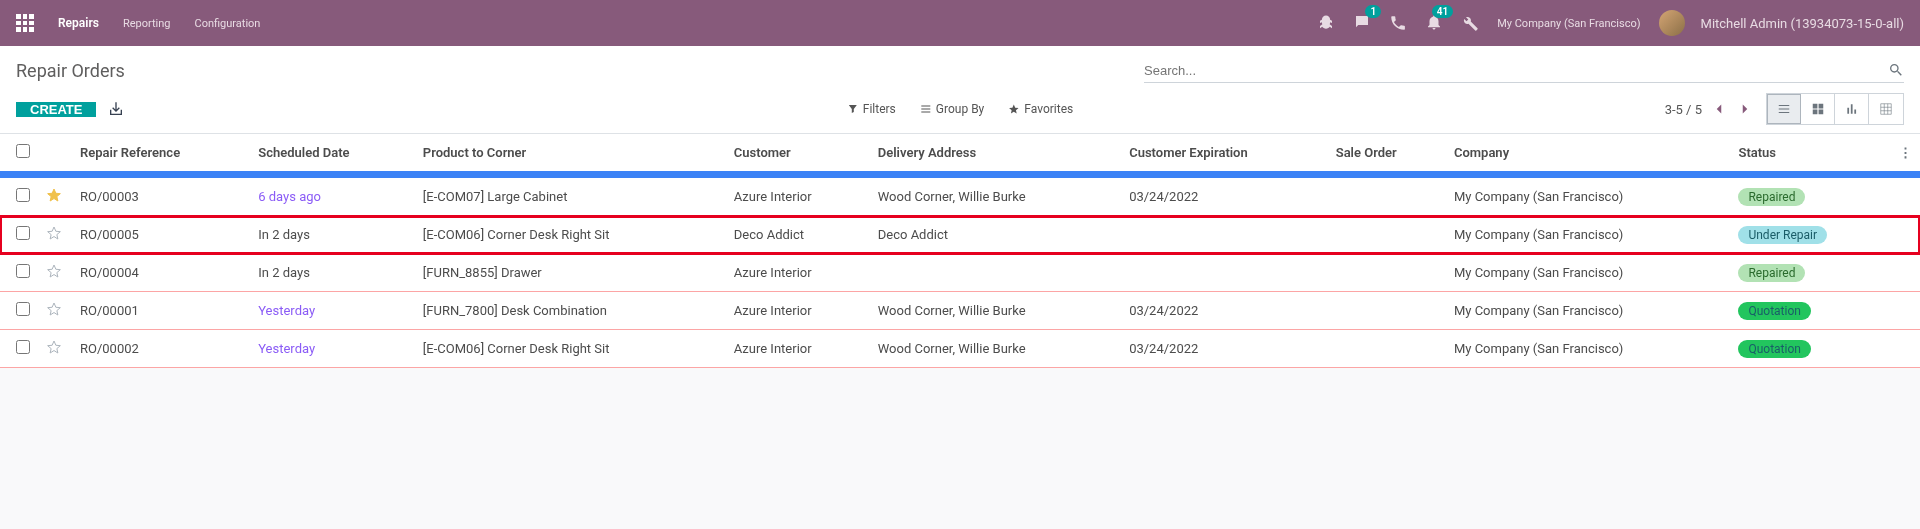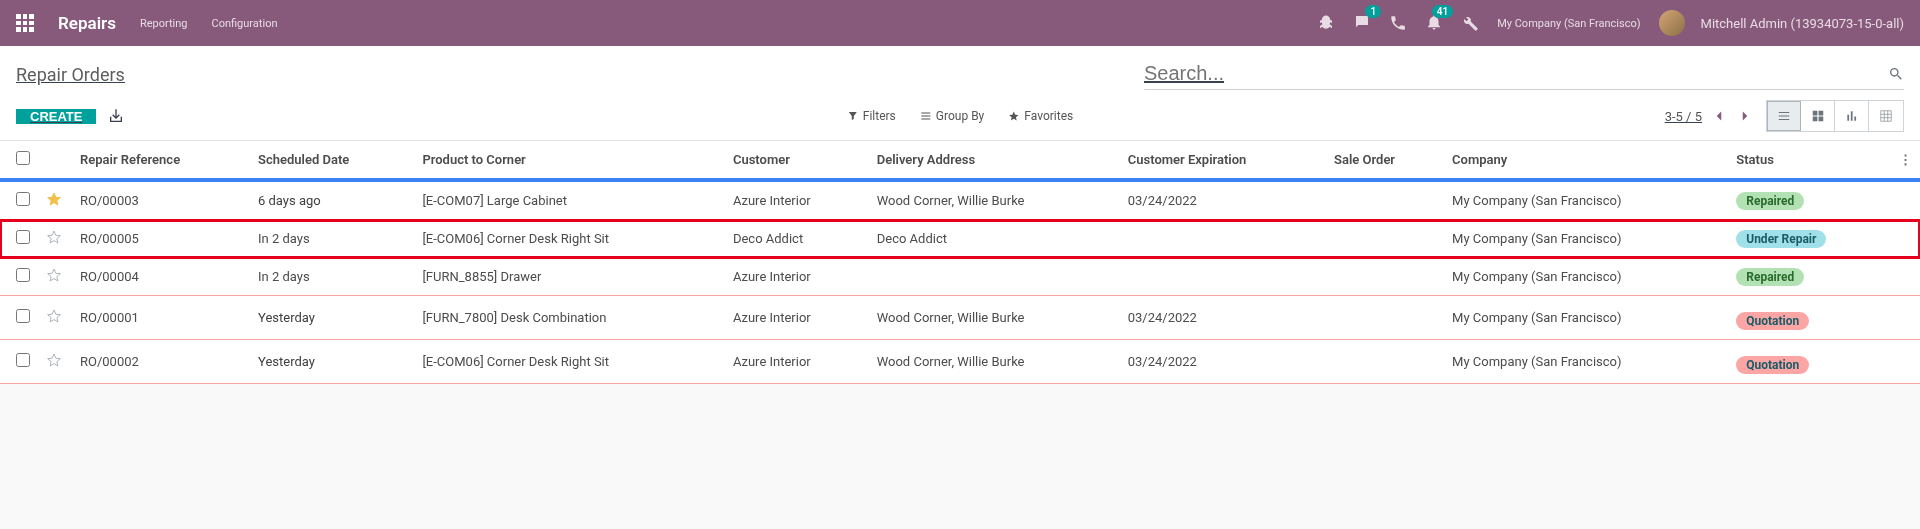--- a/index.html
+++ b/index.html
@@ -17,47 +17,46 @@
   padding: 0 16px;
   color: #fff;
 }
 .topnav-left { display: flex; align-items: center; gap: 24px; }
 .topnav-apps {
   width: 18px; height: 18px;
   display: grid; grid-template-columns: repeat(3,1fr); grid-template-rows: repeat(3,1fr);
   gap: 2px;
 }
 .topnav-apps span { background:#fff; }
-.topnav-title { font-weight: 600; font-size: 17px; color:#fff; }
+.topnav-title { font-weight: 600; font-size: 12px; color:#fff; }
 .topnav-link { color: #e8dbe3; font-size: 11px; cursor: pointer; }
 .topnav-right { margin-left:auto; display:flex; align-items:center; gap:18px; }
 .topnav-icon { width:18px; height:18px; fill:#e8dbe3; cursor:pointer; }
 .badge-notif { position:relative; }
 .badge-notif .count {
   position:absolute; top:-8px; right:-10px; background:#00a09d; color:#fff;
   font-size:10px; padding:1px 5px; border-radius:8px; font-weight:600;
 }
 .avatar { width:26px; height:26px; border-radius:50%; background: linear-gradient(135deg,#d4a574,#8b6f47); display:inline-block; }
 .topnav-user { display:flex; align-items:center; gap:16px; color:#e8dbe3; cursor:pointer; }
 
 .controlbar {
   background:#fff;
   border-bottom:1px solid #dee2e6;
   padding: 12px 16px 8px;
-  text-decoration: underline;
 }
 .controlbar-row1 { display:flex; align-items:center; }
 .breadcrumb-title { font-size:18px; color:#5f5e5e; font-weight:400; }
 .searchbox {
   margin-left:auto; width:760px;
   border-bottom:1px solid #ced4da;
   display:flex; align-items:center; padding:4px 0;
 }
 .searchbox input {
-  flex:1; border:none; outline:none; font-size:20px; color:#6c757d;
+  flex:1; border:none; outline:none; font-size:13px; color:#6c757d;
   background:transparent;
 }
 .search-icon { width:16px; height:16px; fill:#6c757d; cursor:pointer; }
 
 .controlbar-row2 { display:flex; align-items:center; margin-top:10px; }
 .btn-create {
   background:#00a09d; color:#fff; border:none;
   padding:0 14px; font-weight:600; font-size:13px; cursor:pointer; text-transform:uppercase;
 }
 .btn-download {
@@ -80,37 +79,37 @@
   cursor:pointer; border-right:1px solid #ced4da; background:#fff;
 }
 .view-btn:last-child { border-right:none; }
 .view-btn.active { background:#e9ecef; border:1px solid #adb5bd; }
 .view-btn svg { width:14px; height:14px; fill:#6c757d; }
 
 .table-wrap { background:#fff; }
 table { width:100%; border-collapse:collapse; }
 thead th {
   text-align:left; font-weight:600; font-size:13px; color:#4c4c4c;
-  padding:10px 8px; border-bottom:4px solid #3b82f6; background:#fff;
+  padding:10px 8px; border-bottom:7px solid #3b82f6; background:#fff;
 }
 tbody td {
   padding:9px 8px; border-bottom:1px solid #fca5a5; font-size:13px; color:#4c4c4c;
   vertical-align:middle;
 }
 .col-check { width:36px; padding-left:16px; }
 .col-star { width:34px; }
 .star { width:16px; height:16px; fill:none; stroke:#adb5bd; stroke-width:1.5; cursor:pointer; }
 .star.favorite { fill:#f0c14b; stroke:#f0c14b; }
-.overdue { color:#404040; }
+.overdue { color:#8b5cf6; }
 .status-badge {
-  display:inline-block; padding:2px 10px; border-radius:11px; font-size:12px; font-weight:700;
+  display:inline-block; padding:2px 10px; border-radius:11px; font-size:12px; font-weight:400;
 }
 .status-repaired { background:#b2e2b4; color:#2a6b2d; }
 .status-underrepair { background:#a0e0e8; color:#1a5d68; }
-.status-quotation { background:#fca5a5; color:#1a5d68;margin-top:7px; }
+.status-quotation { background:#22c55e; color:#1a5d68; }
 .kebab { width:18px; text-align:center; cursor:pointer; color:#6c757d; }
 .highlight-row {
   outline: 3px solid #e6001f;
   outline-offset:-2px;
 }
 input[type=checkbox]{ width:14px; height:14px; cursor:pointer; }
 </style>
 </head>
 <body>
 

